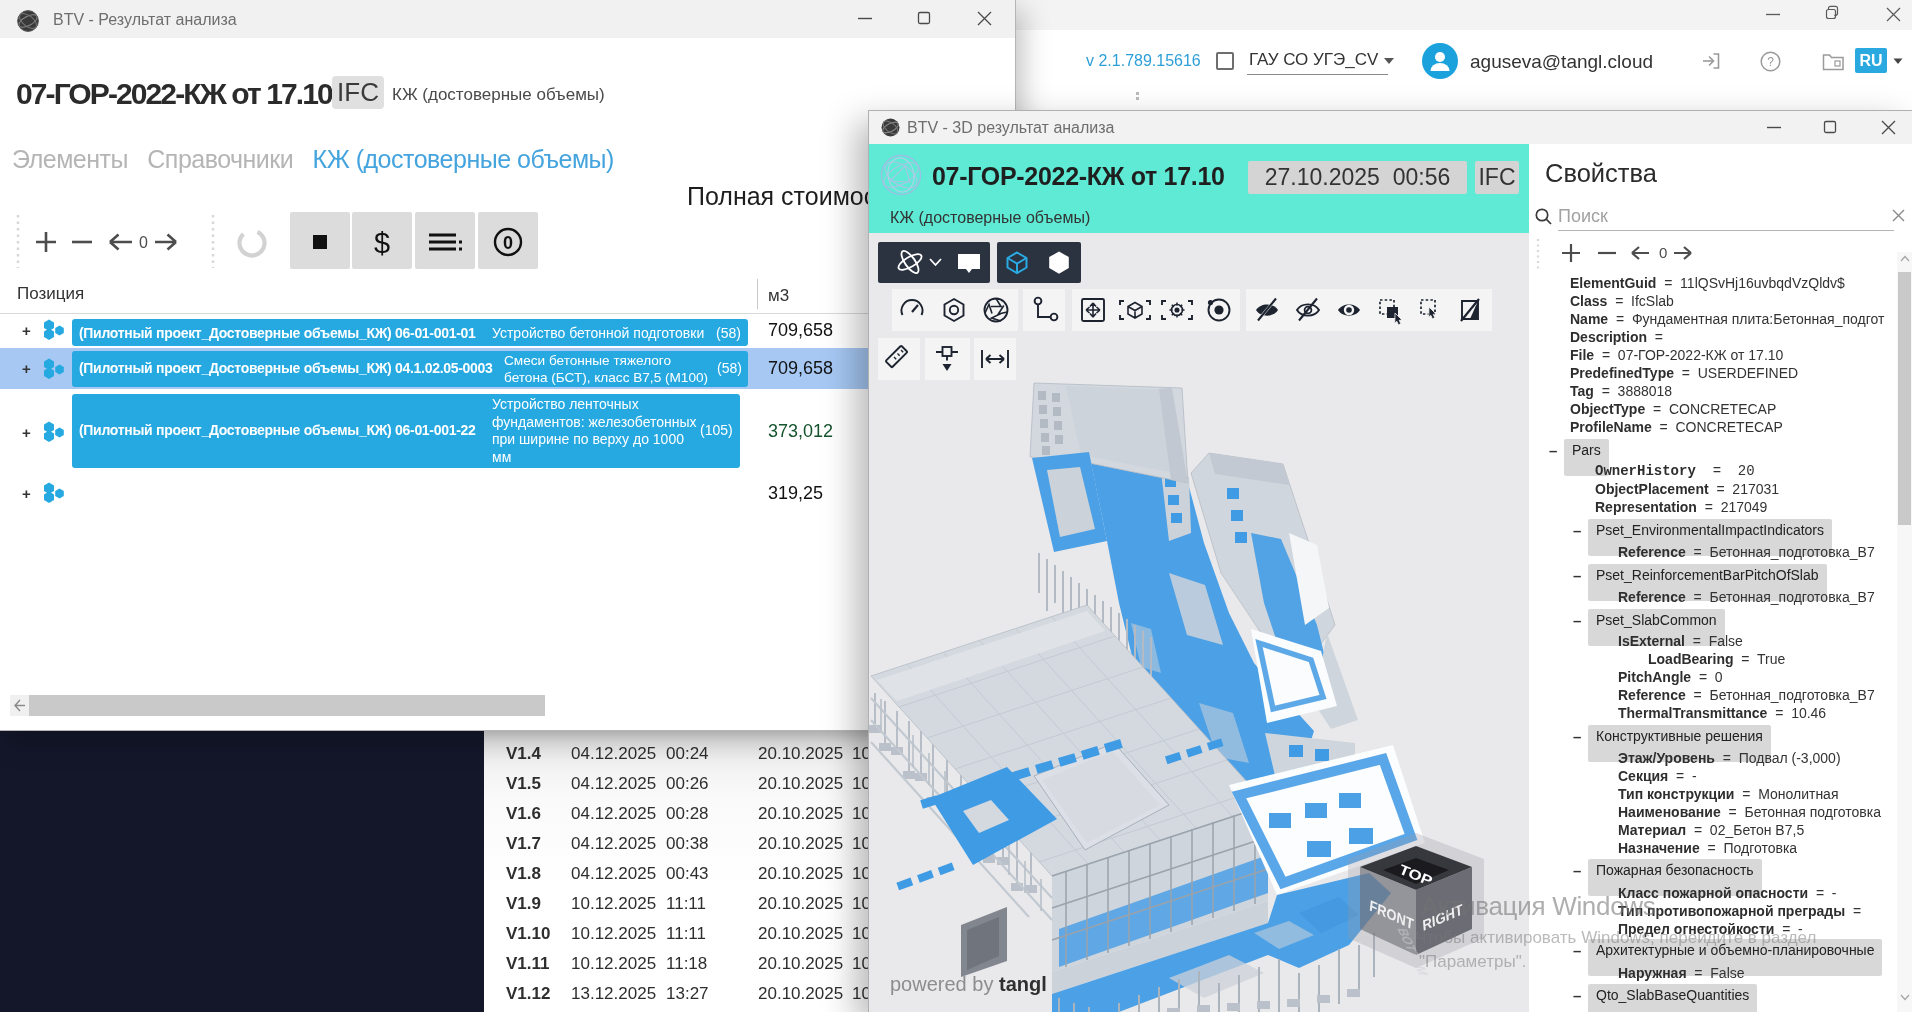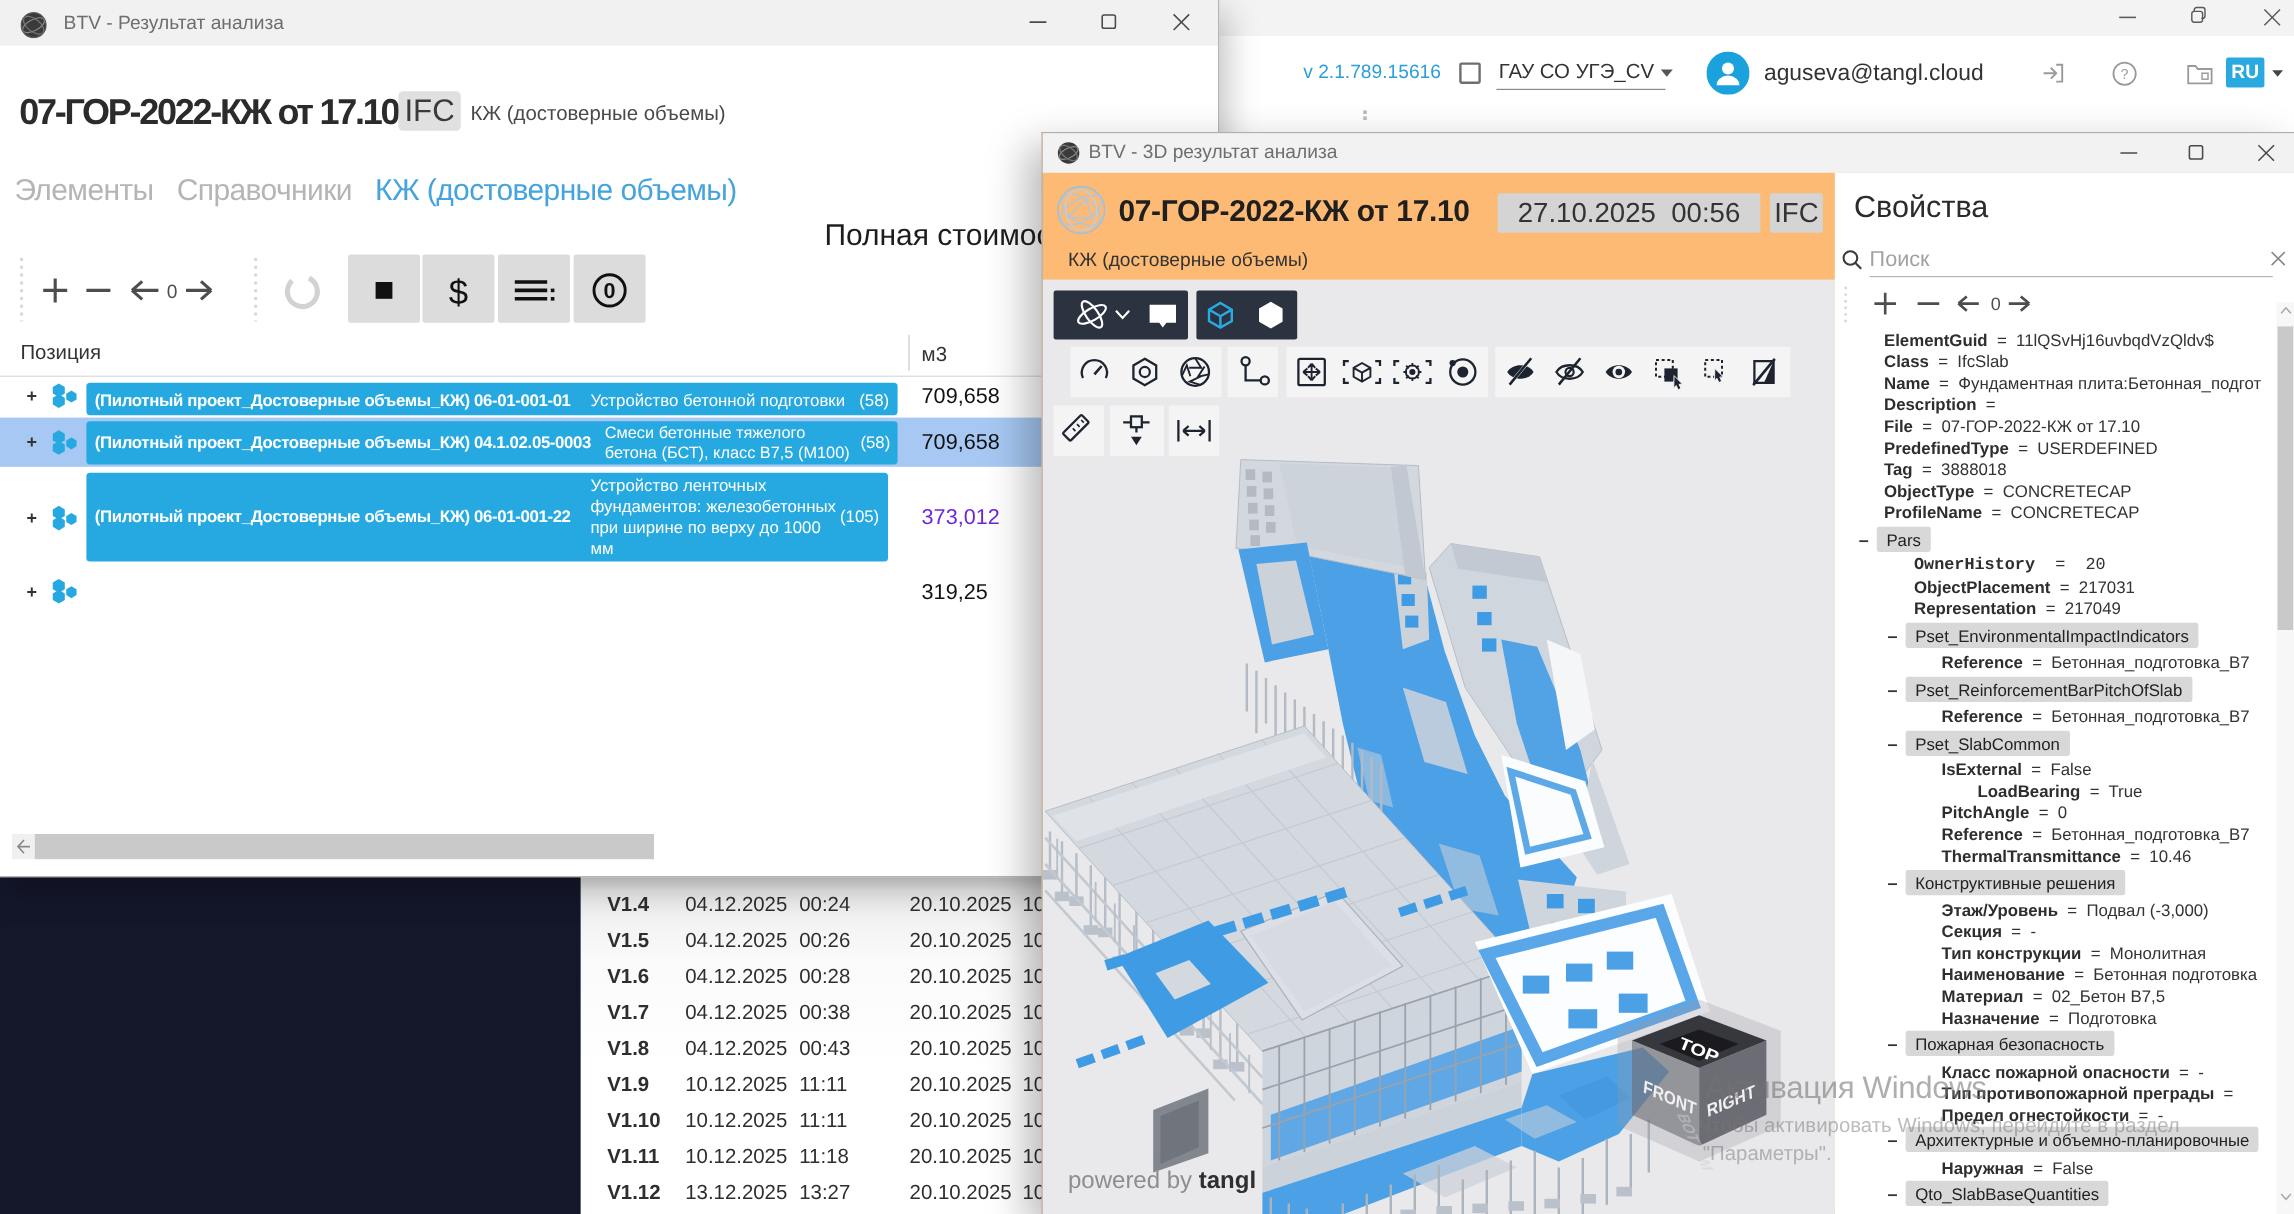--- a/index.html
+++ b/index.html
@@ -1,21 +1,21 @@
 <!DOCTYPE html>
 <html><head>
 <meta charset="utf-8">
 <style>
   * { margin:0; padding:0; box-sizing:border-box; }
   html,body { width:1912px; height:1012px; overflow:hidden; }
   body { font-family:"Liberation Sans", sans-serif; background:#fff; position:relative; }
   .abs { position:absolute; }
   .pr { position:absolute; white-space:nowrap; }
   .pr b { color:#2e2e2e; }
-  .bdg { position:absolute; background:#d8d8d8; height:21px; line-height:23px; padding:0 8px; font-size:14px; color:#222; border-radius:2px; white-space:nowrap; }
+  .bdg { position:absolute; background:#d8d8d8; height:37px; line-height:23px; padding:0 8px; font-size:14px; color:#222; border-radius:2px; white-space:nowrap; }
   .mns { position:absolute; font-size:15px; color:#333; font-weight:bold; line-height:21px; }
 </style>
 </head>
 <body>
 
 <div class="abs" id="mainwin" style="left:0;top:0;width:1912px;height:1012px;background:#fff;">
 
   <div class="abs" style="left:0;top:0;width:1912px;height:30px;background:#f3f3f3;"></div>
 
   <svg class="abs" style="left:1755px;top:0;" width="157" height="30" viewBox="0 0 157 30">
@@ -224,38 +224,38 @@
   <svg class="abs" style="left:42px;top:421px;" width="24" height="22" viewBox="0 0 24 22">
     <path d="M7 1 l5 3 v5.5 l-5 3 l-5 -3 V4 Z" fill="#26a9e1" transform="translate(0,-0.5)"></path>
     <path d="M7 9.5 l5 3 v5.5 l-5 3 l-5 -3 v-5.5 Z" fill="#26a9e1"></path>
     <path d="M17.5 6.5 l4.3 2.6 v4.8 l-4.3 2.6 l-4.3 -2.6 V9.1 Z" fill="#26a9e1"></path>
   </svg>
   <div class="abs" style="left:72px;top:394px;width:668px;height:74px;background:#26a9e1;border-radius:3px;color:#fff;font-size:14px;">
     <span class="abs" style="left:7px;top:28px;font-weight:bold;letter-spacing:-0.3px;white-space:nowrap;">(Пилотный проект_Достоверные объемы_КЖ) 06-01-001-22</span>
     <span class="abs" style="left:420px;top:2px;line-height:17.5px;white-space:nowrap;">Устройство ленточных<br>фундаментов: железобетонных<br>при ширине по верху до 1000<br>мм</span>
     <span class="abs" style="left:628px;top:28px;">(105)</span>
   </div>
-  <div class="abs" style="left:768px;top:421px;font-size:18px;color:#6d28d9;">373,012</div>
+  <div class="abs" style="left:768px;top:421px;font-size:18px;color:#14532d;">373,012</div>
 
   <div class="abs" style="left:22px;top:485px;font-size:15px;font-weight:bold;color:#333;">+</div>
   <svg class="abs" style="left:42px;top:482px;" width="24" height="22" viewBox="0 0 24 22">
     <path d="M7 1 l5 3 v5.5 l-5 3 l-5 -3 V4 Z" fill="#26a9e1" transform="translate(0,-0.5)"></path>
     <path d="M7 9.5 l5 3 v5.5 l-5 3 l-5 -3 v-5.5 Z" fill="#26a9e1"></path>
     <path d="M17.5 6.5 l4.3 2.6 v4.8 l-4.3 2.6 l-4.3 -2.6 V9.1 Z" fill="#26a9e1"></path>
   </svg>
   <div class="abs" style="left:768px;top:483px;font-size:18px;color:#111;">319,25</div>
 
   <div class="abs" style="left:10px;top:695px;width:19px;height:21px;background:#f0f0f0;"></div>
   <svg class="abs" style="left:12px;top:699px;" width="14" height="13">
       <path d="M8 1 L3 6.5 L8 12 M3.5 6.5 H13" fill="none" stroke="#8a8a8a" stroke-width="1.4"></path>
     </svg>
   <div class="abs" style="left:29px;top:695px;width:516px;height:21px;background:#c9c9c9;"></div>
 </div>
 
-<div class="abs" id="win2" style="left:868px;top:110px;width:1044px;height:902px;background:#fdba74;border:1px solid #b0b0b0;border-right:none;box-shadow:-12px 12px 32px rgba(0,0,0,.28);">
+<div class="abs" id="win2" style="left:868px;top:110px;width:1044px;height:902px;background:#5eead4;border:1px solid #b0b0b0;border-right:none;box-shadow:-12px 12px 32px rgba(0,0,0,.28);">
 
   <div class="abs" style="left:0;top:0;width:1043px;height:33px;background:#f2f2f2;"></div>
   <svg class="abs" style="left:12px;top:7px;" width="19" height="19" viewBox="0 0 22 22">
     <circle cx="11" cy="11" r="10.4" fill="#3a3a3a"></circle>
     <ellipse cx="11" cy="11" rx="10" ry="4.6" fill="none" stroke="#8a8a8a" stroke-width="1.2" transform="rotate(-28 11 11)"></ellipse>
     <ellipse cx="11" cy="11" rx="10" ry="5.2" fill="none" stroke="#777" stroke-width="1.2" transform="rotate(38 11 11)"></ellipse>
   </svg>
   <div class="abs" style="left:38px;top:8px;font-size:16px;color:#6e6e6e;">BTV - 3D результат анализа</div>
   <svg class="abs" style="left:893px;top:0;" width="150" height="33" viewBox="0 0 150 33">
     <line x1="5" y1="16.5" x2="19" y2="16.5" stroke="#4a4a4a" stroke-width="1.4"></line>

